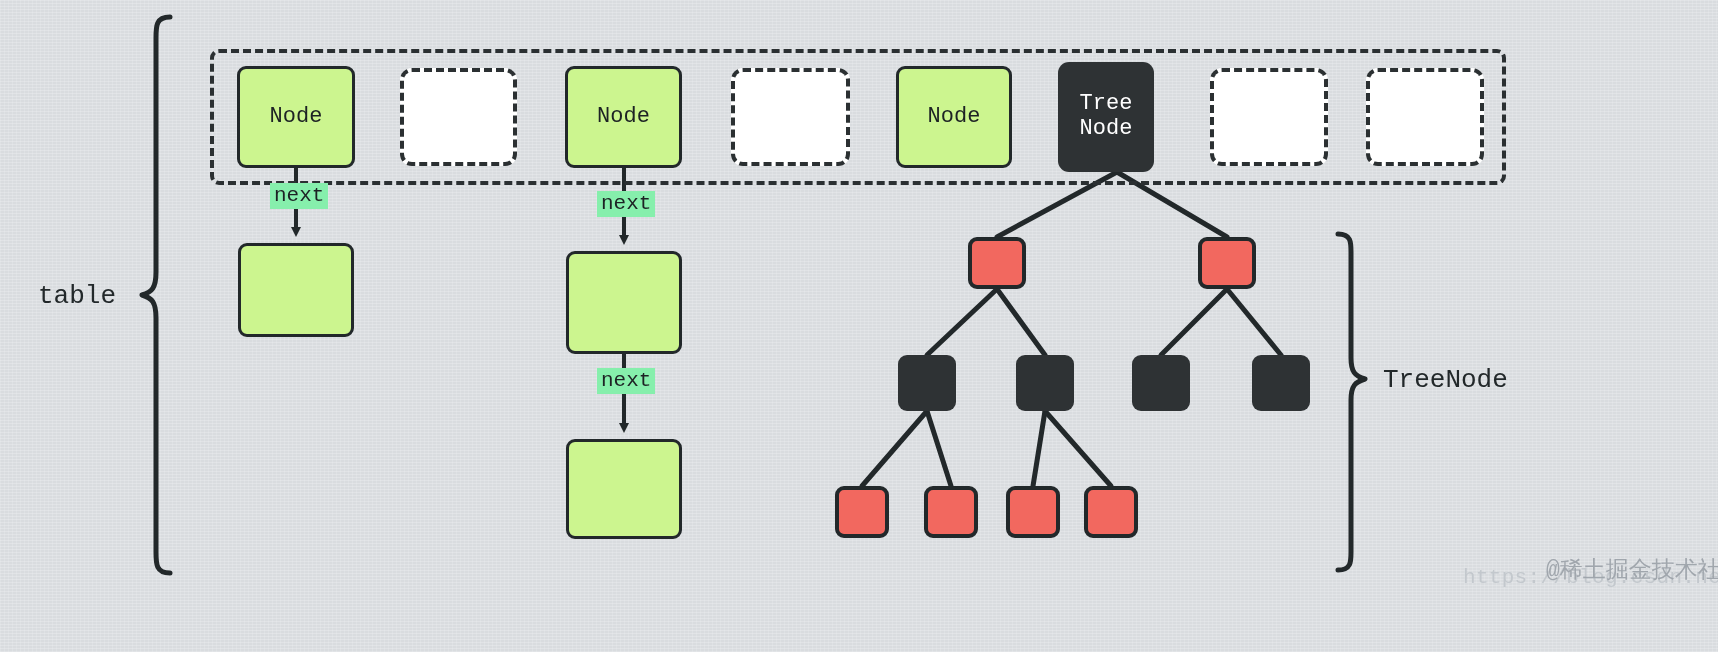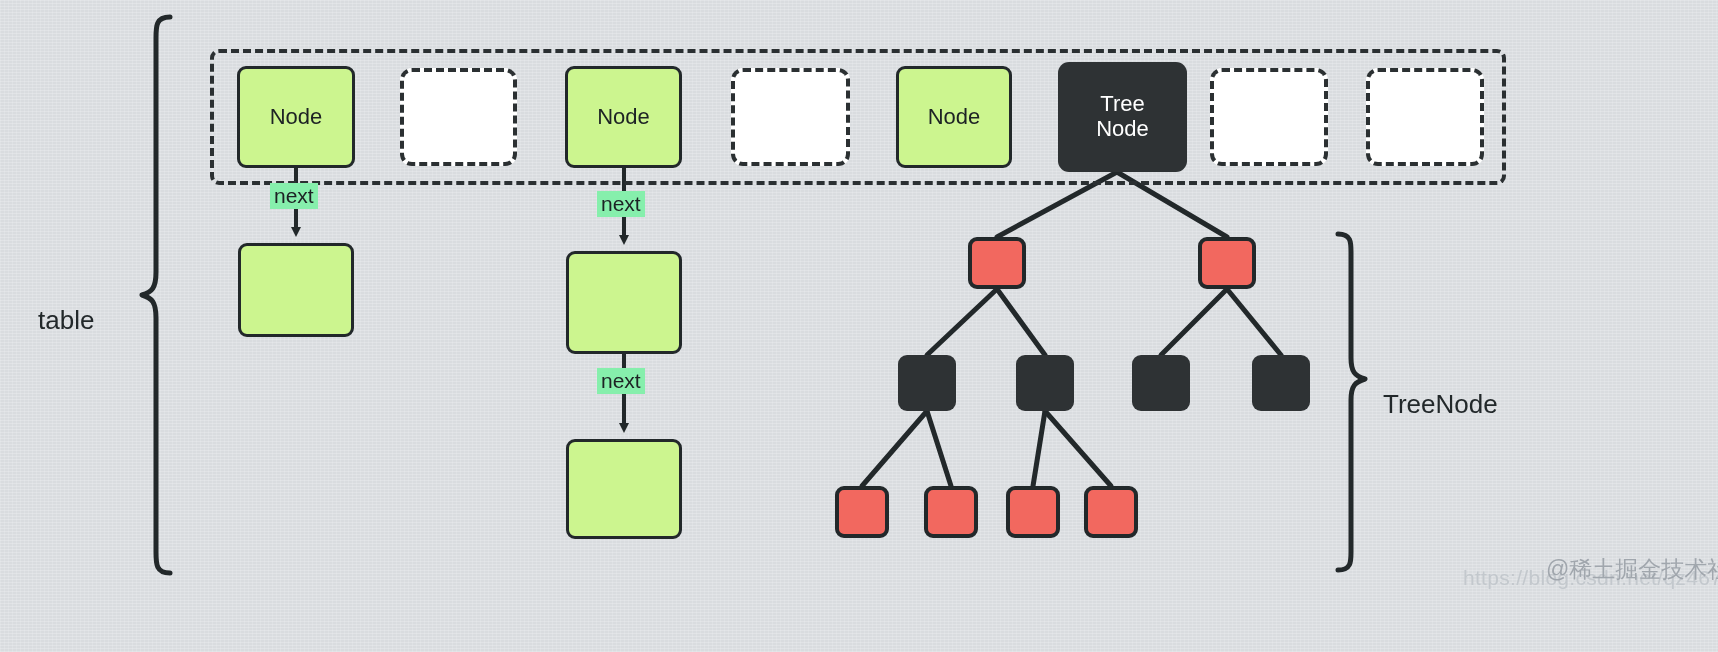--- a/index.html
+++ b/index.html
@@ -6,21 +6,21 @@
     margin: 0;
     padding: 0;
     background: #dcdfe2;
   }
   #stage {
     position: relative;
     width: 1718px;
     height: 652px;
     background: #dcdfe2;
     overflow: hidden;
-    font-family: Liberation Sans, sans-serif;
+    font-family: Liberation Mono, monospace;
   }
   
   #texture {
     position: absolute;
     inset: 0;
     pointer-events: none;
     opacity: .55;
     background-image:
       repeating-linear-gradient(0deg, rgba(255,255,255,.30) 0px, rgba(255,255,255,.30) 1px, rgba(0,0,0,.012) 1px, rgba(0,0,0,.012) 3px),
       repeating-linear-gradient(90deg, rgba(255,255,255,.22) 0px, rgba(255,255,255,.22) 1px, rgba(0,0,0,.010) 1px, rgba(0,0,0,.010) 4px);
@@ -83,21 +83,20 @@
     font-size: 21px;
     padding: 1px 4px;
     line-height: 1.15;
     white-space: nowrap;
   }
   .brace-label {
     position: absolute;
     color: #22282a;
     font-size: 26px;
     white-space: nowrap;
-    margin-top: 24px;
   }
   .watermark {
     position: absolute;
     white-space: nowrap;
     user-select: none;
   }
   .wm-cn {
     color: #9ea4ab;
     font-size: 23px;
     opacity: .95;
@@ -168,21 +167,21 @@
   <div class="box box-node" style="left:565px; top:66px; width:117px; height:102px;">
     <span>Node</span>
   </div>
 
   <div class="box box-empty" style="left:731px; top:68px; width:119px; height:98px;"></div>
 
   <div class="box box-node" style="left:896px; top:66px; width:116px; height:102px;">
     <span>Node</span>
   </div>
 
-  <div class="box box-treenode" style="left:1058px; top:62px; width:129px; height:110px;">
+  <div class="box box-treenode" style="left:1058px; top:62px; width:96px; height:110px;">
     <span style="white-space:pre-line;">Tree
 Node</span>
   </div>
 
   <div class="box box-empty" style="left:1210px; top:68px; width:118px; height:98px;"></div>
 
   <div class="box box-empty" style="left:1366px; top:68px; width:118px; height:98px;"></div>
 
   <div class="box box-node" style="left:238px; top:243px; width:116px; height:94px;"></div>
   <div class="edge-label" style="left:270px; top:183px;">next</div>

